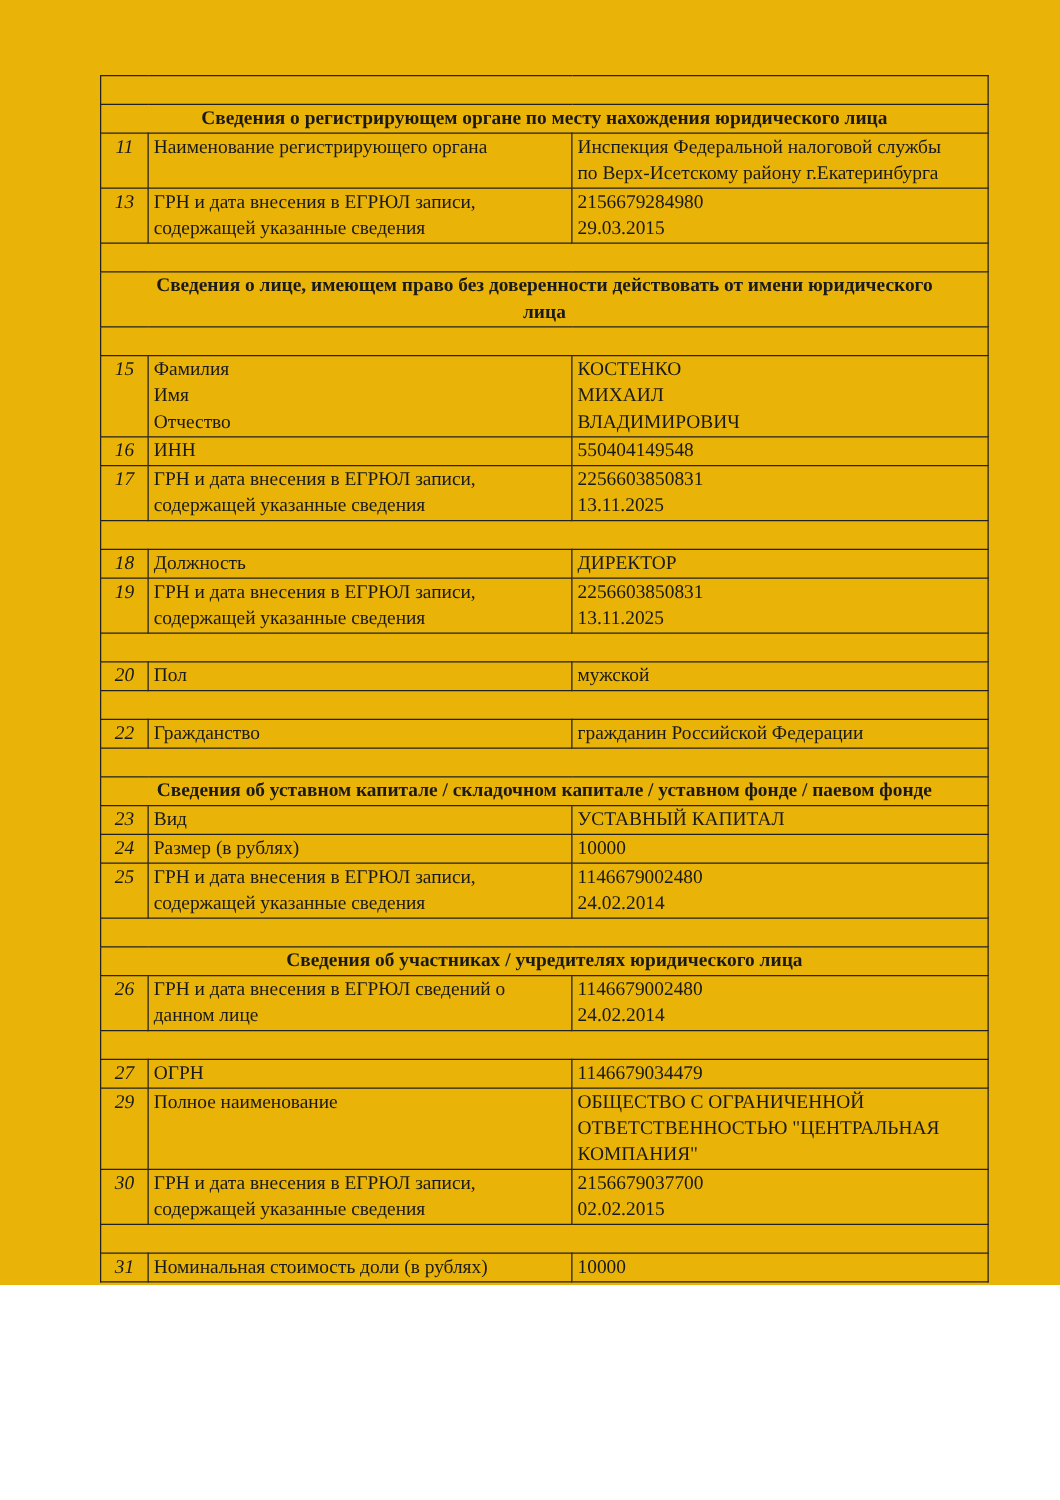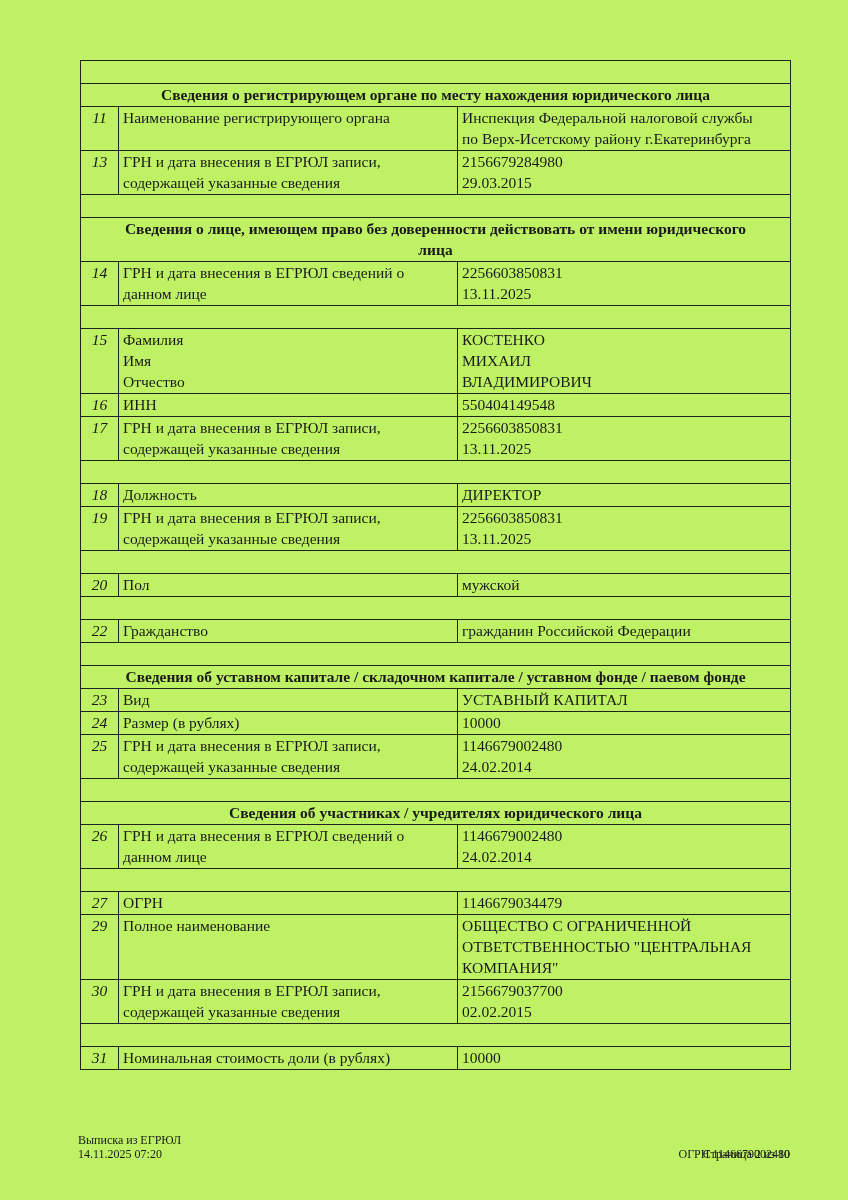--- a/index.html
+++ b/index.html
@@ -1,20 +1,20 @@
 <!DOCTYPE html>
 <html><head>
 <meta charset="utf-8">
 <style>
   html, body { margin: 0; padding: 0; background: #ffffff; }
   .page {
     position: relative;
     width: 848px;
-    height: 1200px;
-    background: #bef264;
+    height: 1028px;
+    background: #eab308;
     font-family: "Liberation Serif", serif;
     color: #1a1a1a;
     overflow: hidden;
   }
   table.reg {
     position: absolute;
     left: 80px;
     top: 60px;
     width: 710px;
     border-collapse: collapse;
@@ -84,27 +84,20 @@
 
       <tr class="spacer">
           <td colspan="3"></td>
         </tr>
 
       <tr>
         <td colspan="3" class="sec">Сведения о лице, имеющем право без доверенности действовать от имени юридического
 лица</td>
       </tr>
 
-      <tr>
-        <td class="num">14</td>
-        <td class="lab">ГРН и дата внесения в ЕГРЮЛ сведений о
-данном лице</td>
-        <td class="val">2256603850831
-13.11.2025</td>
-      </tr>
 
       <tr class="spacer">
           <td colspan="3"></td>
         </tr>
 
       <tr>
         <td class="num">15</td>
         <td class="lab">Фамилия
 Имя
 Отчество</td>

